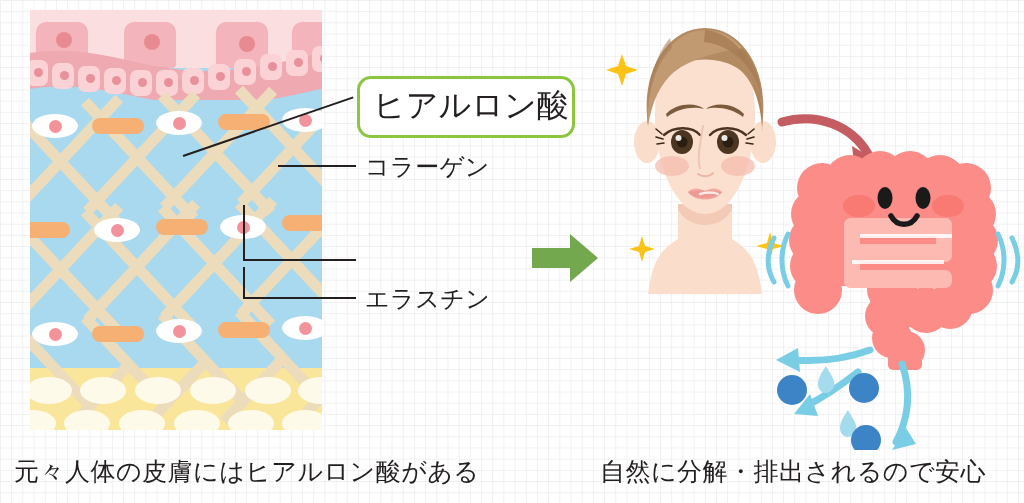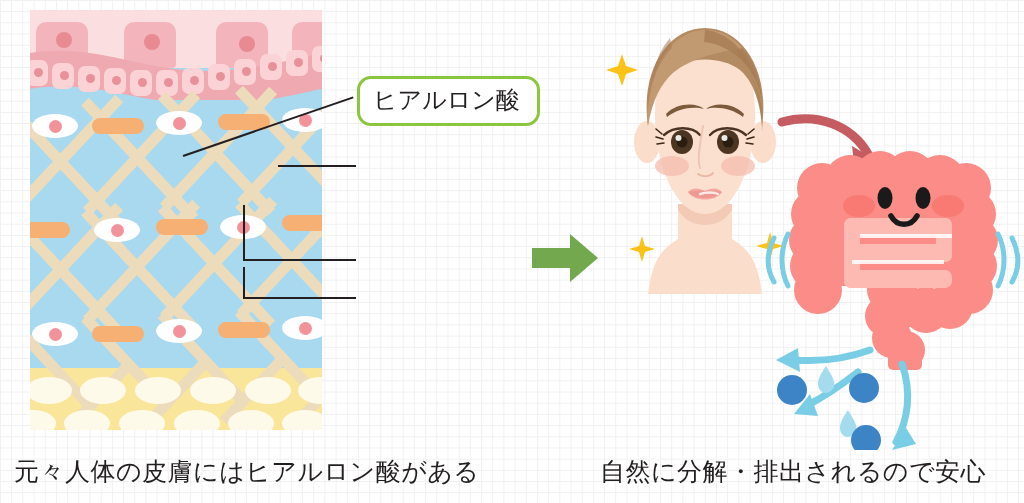--- a/index.html
+++ b/index.html
@@ -117,25 +117,25 @@
     position: absolute;
     font-size: 24px;
     color: #231f20;
     white-space: nowrap;
     letter-spacing: 0.5px;
   }
 
   #hyaluron-box {
     position: absolute;
     left: 357px; top: 76px;
-    padding: 5px 17px 7px 13px;
+    padding: 5px 3px 7px 13px;
     border: 3px solid #8cc63f;
     border-radius: 14px;
     background: #ffffff;
-    font-size: 24px;
+    font-size: 32px;
     color: #231f20;
     white-space: nowrap;
   }
 
   
   #green-arrow {
     position: absolute;
     left: 532px; top: 232px;
     width: 66px; height: 52px;
   }
@@ -286,22 +286,24 @@
   <div class="leader leader-h" style="left:278px;top:165px;width:78px;"></div>
 
   <div class="leader leader-v" style="left:243px;top:205px;height:55px;"></div>
   <div class="leader leader-h" style="left:243px;top:259px;width:113px;"></div>
 
   <div class="leader leader-v" style="left:243px;top:267px;height:31px;"></div>
   <div class="leader leader-h" style="left:243px;top:297px;width:113px;"></div>
 
   <div id="hyaluron-box">ヒアルロン酸</div>
 
-
-
+  <div class="label-text" style="left:365px;top:151px;">コラーゲン</div>
+
+
+  <div class="label-text" style="left:365px;top:283px;">エラスチン</div>
 
   <svg id="green-arrow" viewBox="0 0 66 52">
     <path d="M0,16 L38,16 L38,2 L66,26 L38,50 L38,36 L0,36 Z" fill="#74a84f"></path>
   </svg>
 
   <svg id="face-wrap" viewBox="0 0 210 280">
 
     <path d="M78,190 L78,225 C60,236 52,248 48,280 L162,280 C158,248 150,236 132,225 L132,190 Z" fill="#fbddcb"></path>
     <path d="M78,196 C90,216 120,216 132,196 L132,190 L78,190 Z" fill="#f3cab5"></path>
 

